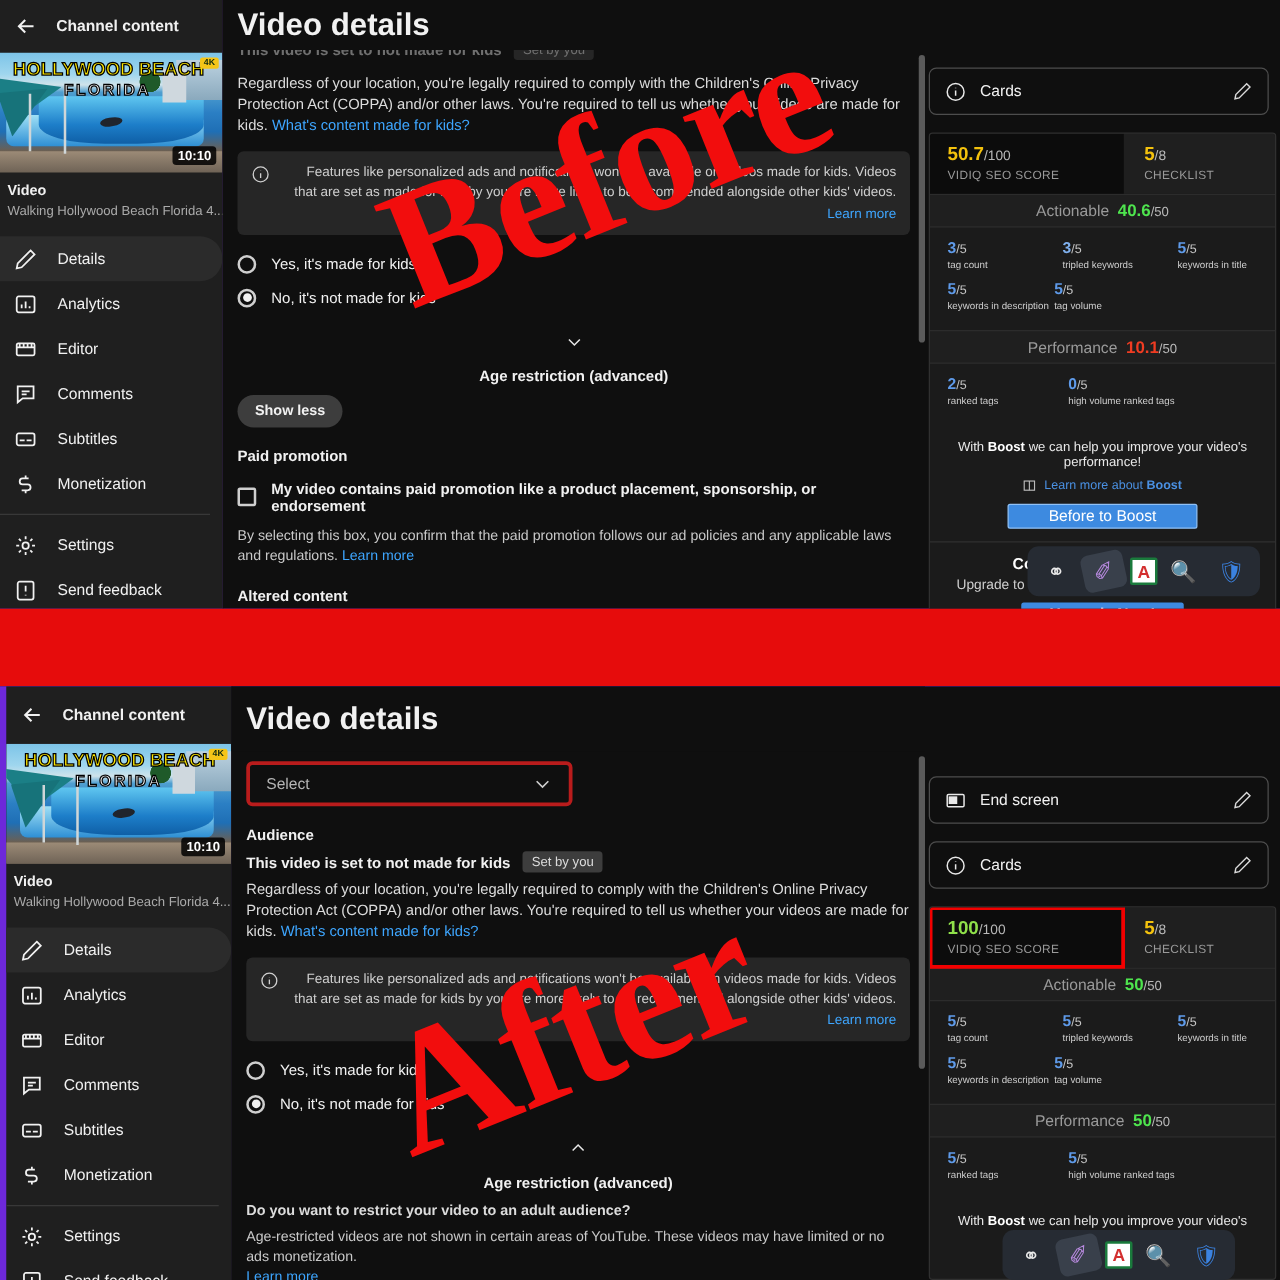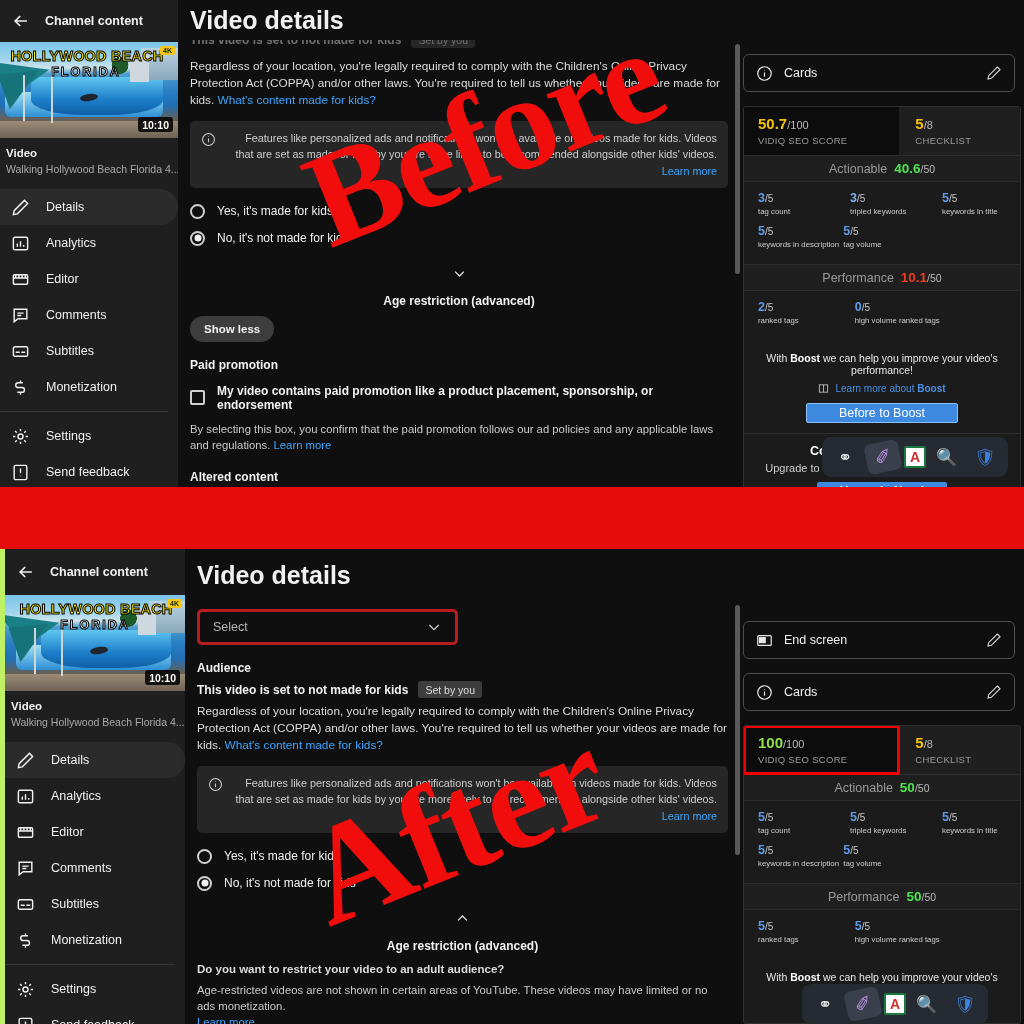--- a/index.html
+++ b/index.html
@@ -5,21 +5,21 @@
   * { box-sizing: border-box; margin: 0; padding: 0; }
   html, body {
     width: 1024px; height: 1024px;
     background: #0f0f0f;
     font-family: "Liberation Sans", sans-serif;
     overflow: hidden;
   }
   .page { position: relative; width: 1024px; height: 1024px; }
 
   
-  .panel { position: absolute; left: 0; width: 1024px; overflow: hidden; background: #bef264; }
+  .panel { position: absolute; left: 0; width: 1024px; overflow: hidden; background: #6d28d9; }
   .panel.before { top: 0; height: 487px; }
   .panel.after  { top: 549px; height: 475px; }
 
   .red-band {
     position: absolute; left: 0; top: 487px; width: 1024px; height: 62px;
     background: #e60c0c;
   }
 
   
   .sidebar { position: absolute; top: 0; width: 178px; height: 100%; background: #1f1f1f; }

